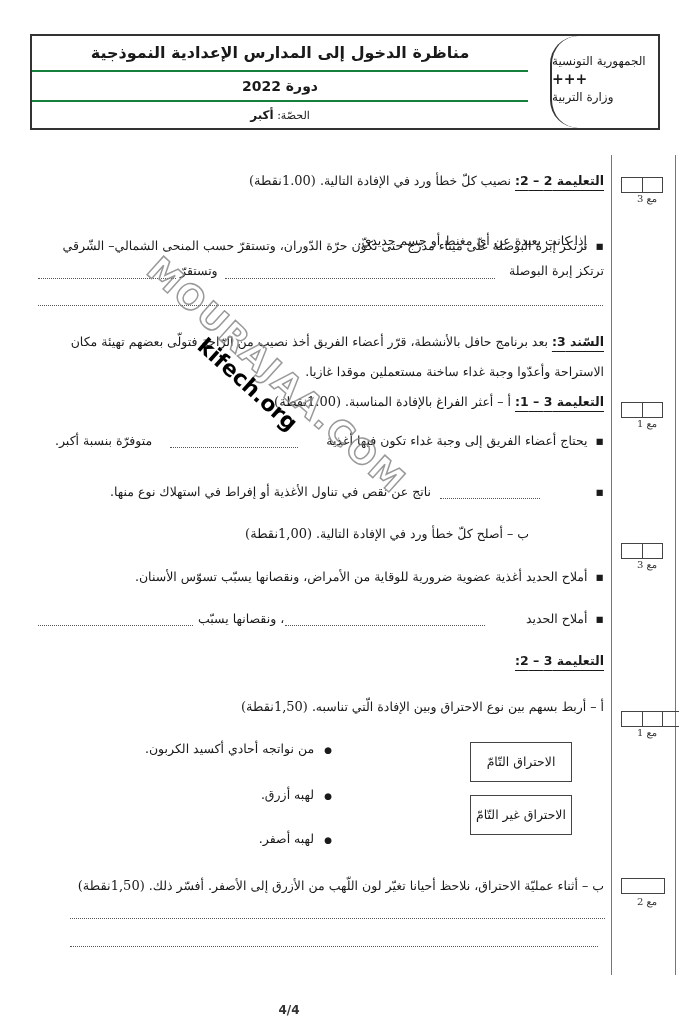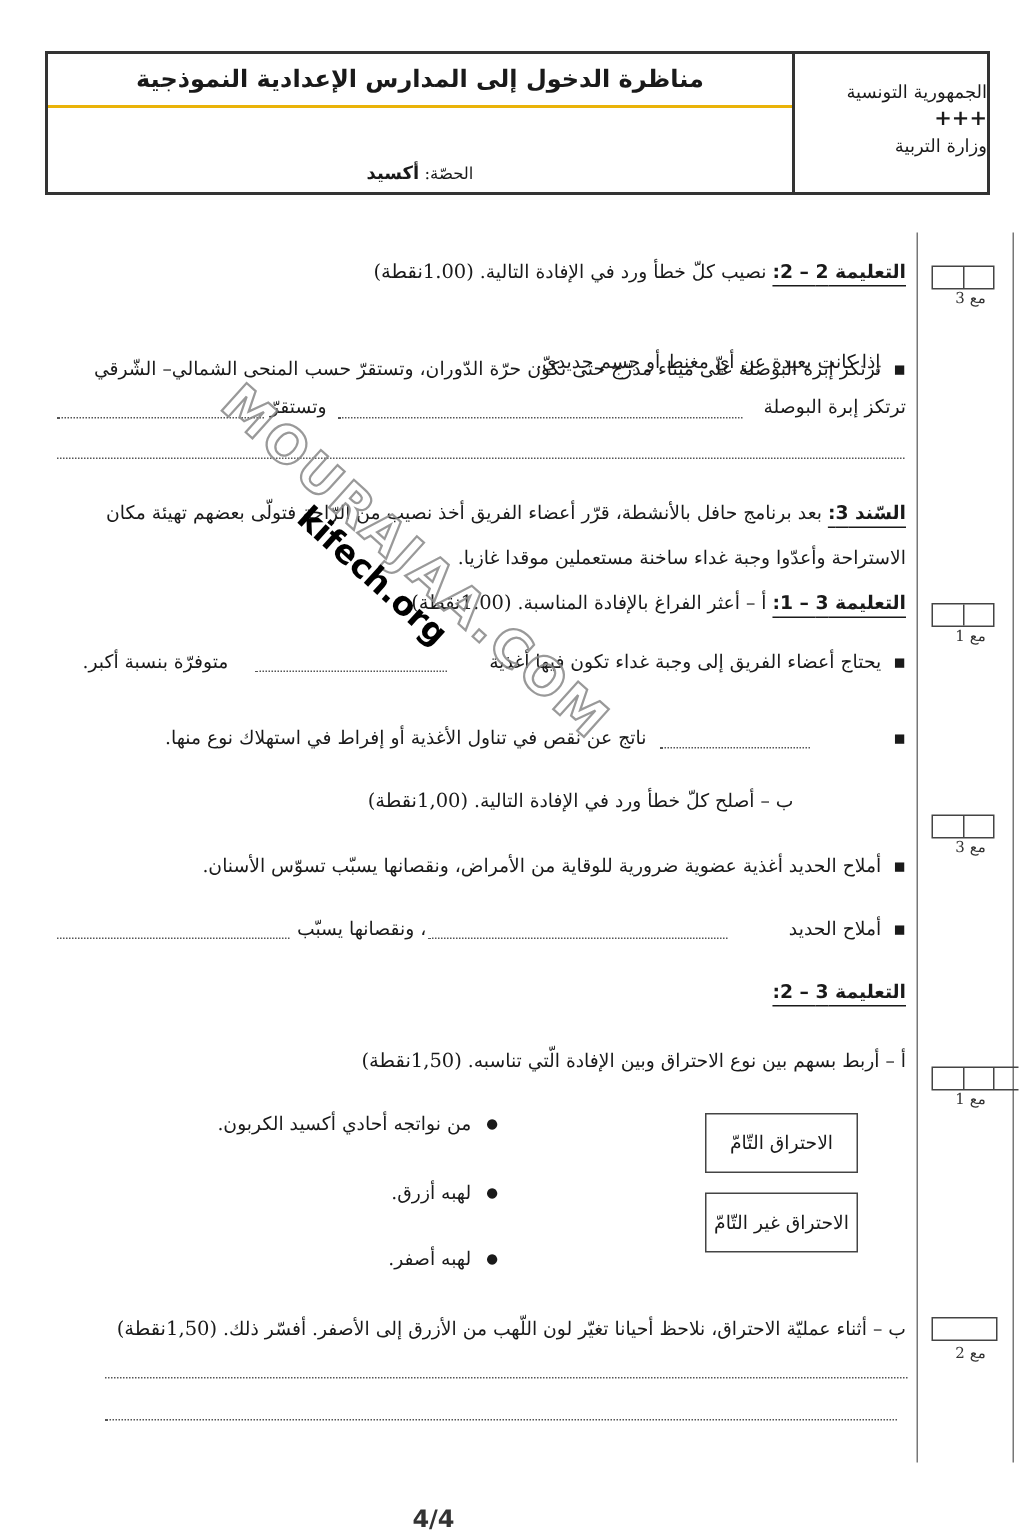--- a/index.html
+++ b/index.html
@@ -2,23 +2,23 @@
 <html><head>
 <meta charset="utf-8">
 <style>
   html, body { margin: 0; padding: 0; }
   body {
     width: 679px; height: 1024px; background: #ffffff; position: relative; overflow: hidden;
     font-family: "DejaVu Serif", "Liberation Serif", serif; color: #1a1a1a;
   }
   
   .hdr { position: absolute; left: 30px; top: 34px; width: 630px; height: 96px; border: 2px solid #333; box-sizing: border-box; }
-  .hdr .right-cell { position: absolute; right: 0; top: 0; width: 130px; height: 100%; border-left: 2px solid #333; box-sizing: border-box; text-align: right; direction: rtl; }
+  .hdr .right-cell { position: absolute; right: 0; top: 0; width: 108px; height: 100%; border-left: 2px solid #333; box-sizing: border-box; text-align: left; direction: rtl; border-radius: 28px; }
   .hdr .right-cell div { font-size: 12px; line-height: 18px; }
-  .hdr .row { position: absolute; left: 0; right: 130px; border-bottom: 2px solid #eab308; box-sizing: border-box; text-align: center; direction: rtl; }
+  .hdr .row { position: absolute; left: 0; right: 130px; border-bottom: 2px solid #15803d; box-sizing: border-box; text-align: center; direction: rtl; }
   .hdr .row1 { top: 0; height: 36px; font-weight: bold; font-size: 16px; line-height: 34px; font-family: "DejaVu Sans", sans-serif; }
   .hdr .row2 { top: 36px; height: 30px; font-weight: bold; font-size: 14px; line-height: 28px; font-family: "DejaVu Sans", sans-serif; }
   .hdr .row3 { top: 66px; height: 26px; border-bottom: none; display: flex; direction: rtl; }
   .hdr .row3 > div { flex: 1; border-left: 2px solid #333; font-size: 11px; line-height: 26px; text-align: center; }
   .hdr .row3 > div:last-child { border-left: none; }
   .hdr .row3 b { font-family: "DejaVu Sans", sans-serif; font-size: 12px; }
 
   
   .vline { position: absolute; width: 1px; background: #777; top: 155px; height: 820px; }
 
@@ -33,40 +33,41 @@
   .t { position: absolute; direction: rtl; text-align: right; font-size: 12.5px; line-height: 18px; white-space: nowrap; }
   .h { text-decoration: underline; text-underline-offset: 5px; }
   .b { font-weight: bold; font-family: "DejaVu Sans", sans-serif; }
   .small { font-size: 13px; }
   .dots { position: absolute; border-bottom: 1.5px dotted #555; height: 0; }
   .bullet-sq::before { content: "\25AA"; margin-left: 8px; }
   .bullet-dot::before { content: "\25CF"; margin-left: 10px; font-size: 9px; vertical-align: middle; }
 
   .box { position: absolute; border: 1px solid #444; direction: rtl; text-align: center; font-size: 12.5px; }
 
-  .footer { position: absolute; left: 0; width: 578px; top: 1003px; text-align: center; font-size: 16px; font-family: "DejaVu Sans", sans-serif; font-weight: bold; color: #333; }
+  .footer { position: absolute; left: 0; width: 578px; top: 1003px; text-align: center; font-size: 12px; font-family: "DejaVu Sans", sans-serif; font-weight: bold; color: #333; }
 
   
   .wm1 { position: absolute; left: 110px; top: 355px; transform: rotate(42deg); font-family: "DejaVu Sans", sans-serif; font-weight: bold; font-size: 34px; color: transparent; -webkit-text-stroke: 1.5px #888; letter-spacing: 2px; opacity: 0.85; }
   .wm2 { position: absolute; left: 185px; top: 372px; transform: rotate(42deg); font-family: "DejaVu Sans", sans-serif; font-weight: bold; font-size: 22px; color: #000; }
 </style>
 </head>
 <body>
 
 <div class="hdr">
   <div class="right-cell">
     <div style="margin-top:16px;">الجمهورية التونسية</div>
     <div style="font-weight:bold;font-size:14px;">+++</div>
     <div>وزارة التربية</div>
   </div>
   <div class="row row1">مناظرة الدخول إلى المدارس الإعدادية النموذجية</div>
+  <div class="row row2">دورة 2022</div>
   <div class="row row3">
     <div>
       <span>الحصّة:</span>
-      <b>أكسيد</b>
+      <b>أكبر</b>
     </div>
   </div>
 </div>
 
 <div class="vline" style="left:611px;"></div>
 <div class="vline" style="left:675px;"></div>
 
 <div class="score" style="top:177px;">
     <span></span>
     <span></span>

